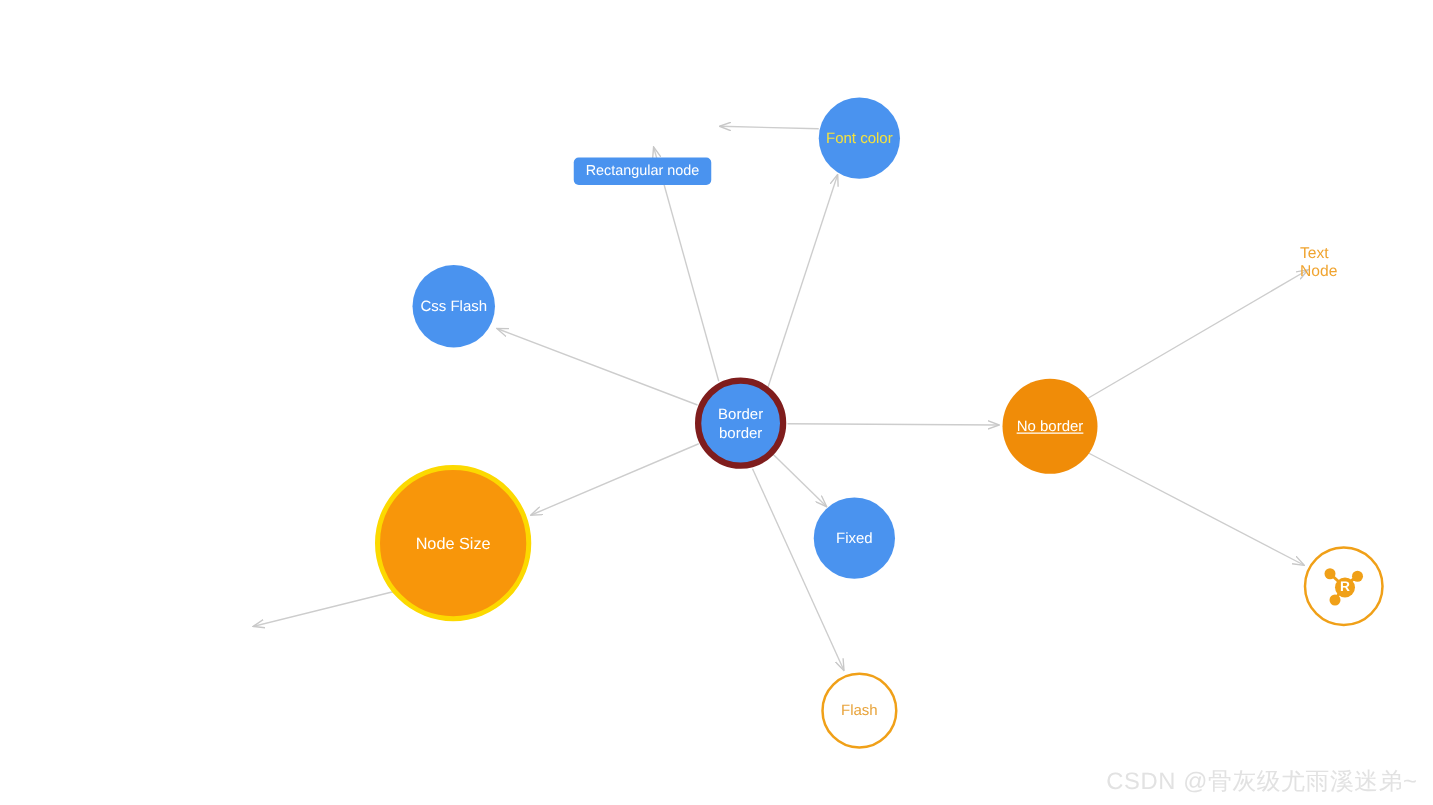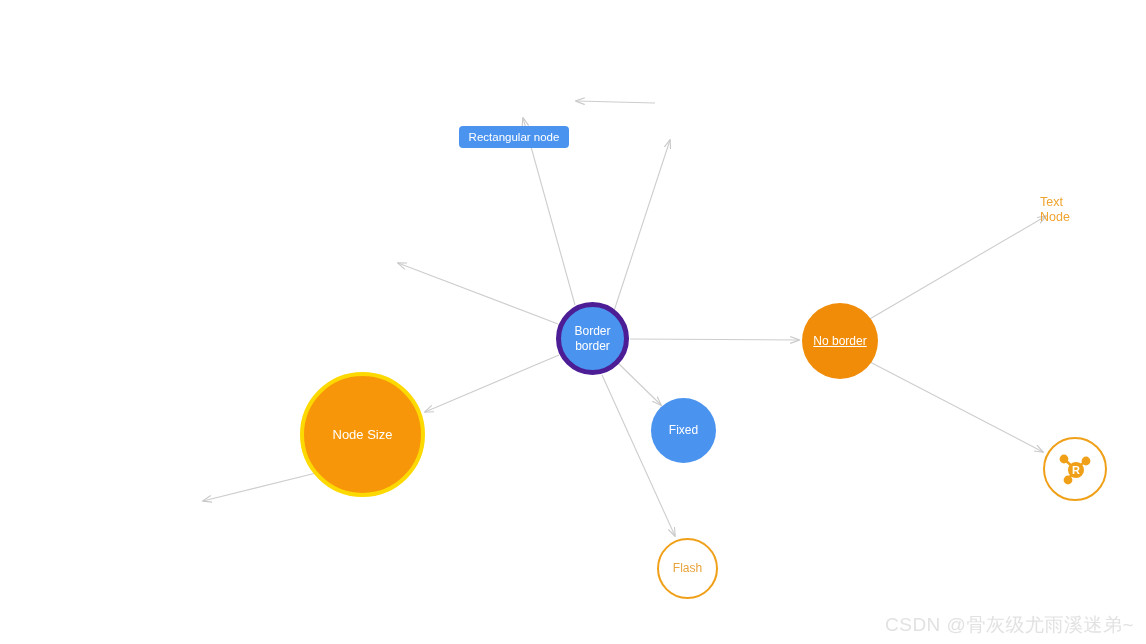--- a/index.html
+++ b/index.html
@@ -33,21 +33,21 @@
     justify-content: center;
     text-align: center;
     line-height: 1.22;
   }
   .circle { border-radius: 50%; }
 
   
   .n-border-color {
     left: 556px; top: 302px; width: 73px; height: 73px;
     background: #4a93ef;
-    border: 5px solid #4c1d95;
+    border: 5px solid #7f1d1d;
     color: #ffffff;
     font-size: 12px;
   }
   .n-font-color {
     left: 655px; top: 78px; width: 65px; height: 65px;
     background: #4a93ef;
     color: #f5e23c;
     font-size: 12px;
   }
   .n-css-flash {
@@ -150,21 +150,27 @@
         <line x1="868" y1="320" x2="1046" y2="216"></line>
         <line x1="870" y1="362" x2="1043" y2="452"></line>
         <line x1="316" y1="473" x2="203" y2="501"></line>
       </g>
   </svg>
 
   <div class="node n-rect-node">
     <span>Rectangular node</span>
   </div>
 
-
+  <div class="node circle n-font-color">
+    <span>Font color</span>
+  </div>
+
+  <div class="node circle n-css-flash">
+    <span>Css Flash</span>
+  </div>
 
   <div class="node circle n-border-color">
     <span>
       <span>Border</span><br>
       <span>border</span>
     </span>
   </div>
 
   <div class="node circle n-node-size">
     <span>Node Size</span>

